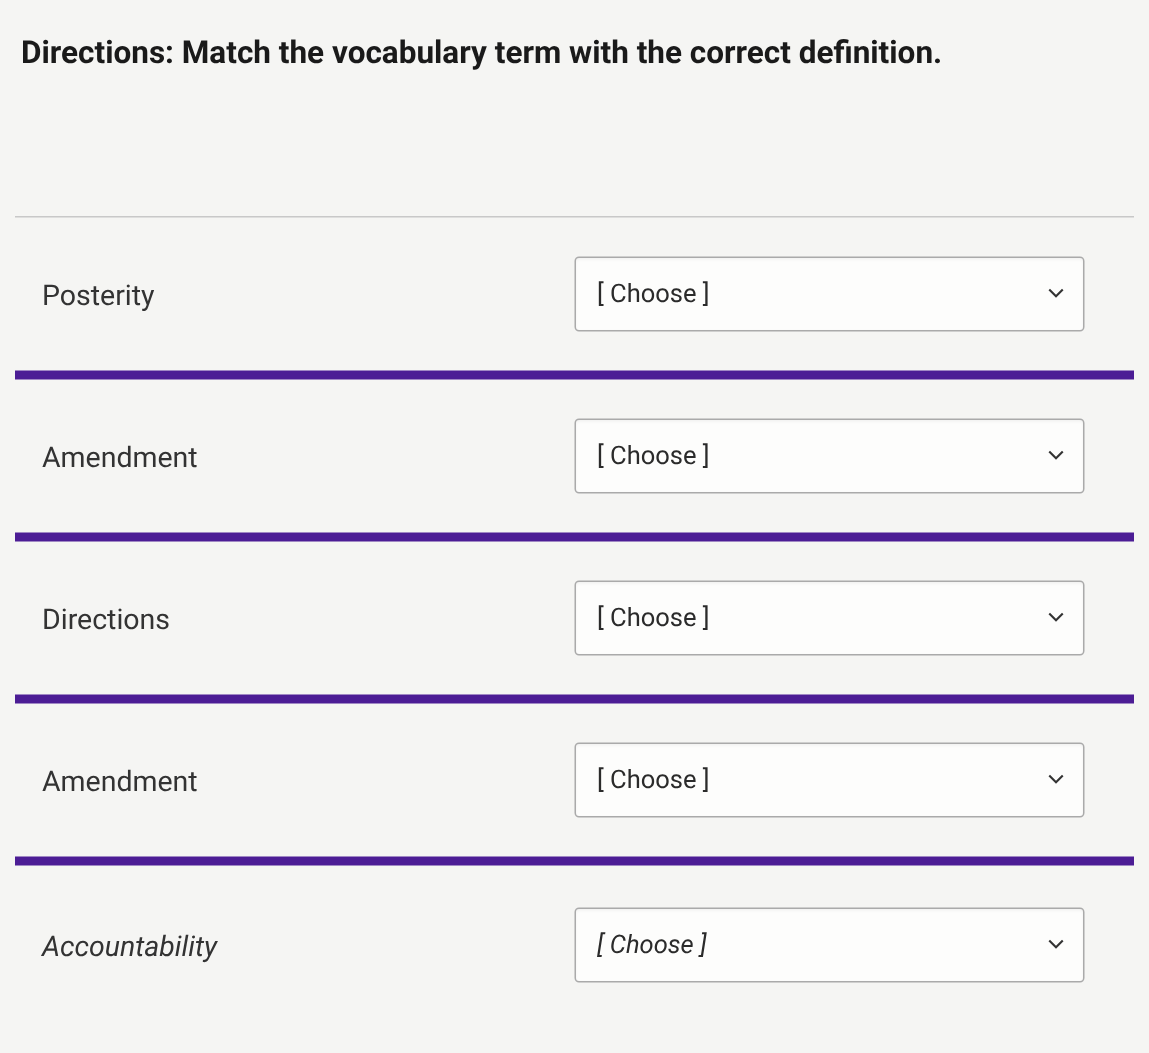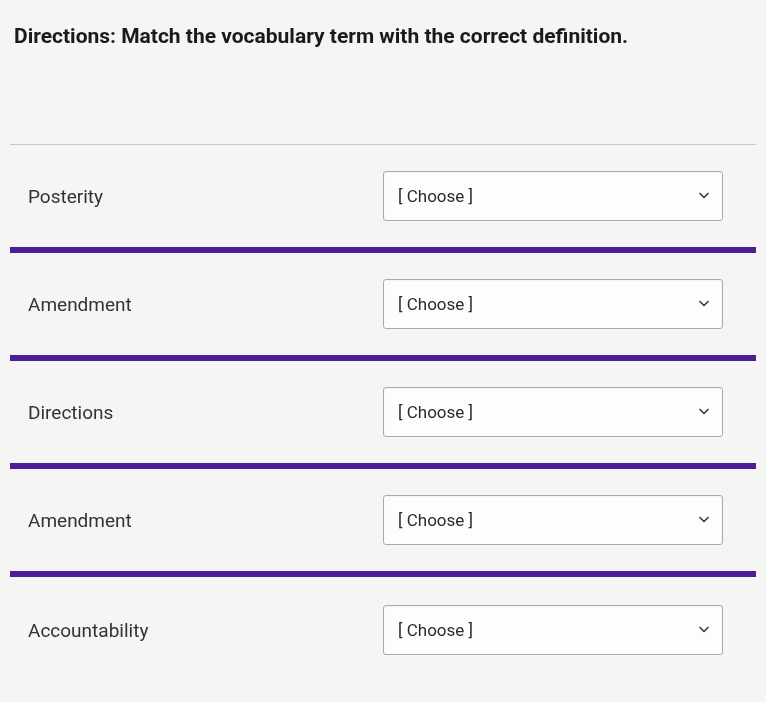--- a/index.html
+++ b/index.html
@@ -30,20 +30,21 @@
     }
     .match-row {
       display: flex;
       align-items: center;
       border-bottom: 6px solid #4c1d95;
       padding: 26px 18px 26px 18px;
       min-height: 106px;
     }
     .match-row:last-child {
       border-bottom: none;
+      font-style: italic;
     }
     .term-col {
       flex: 0 0 50%;
       font-size: 19px;
       color: #333;
       font-weight: 400;
     }
     .select-col {
       flex: 0 0 50%;
       display: flex;

